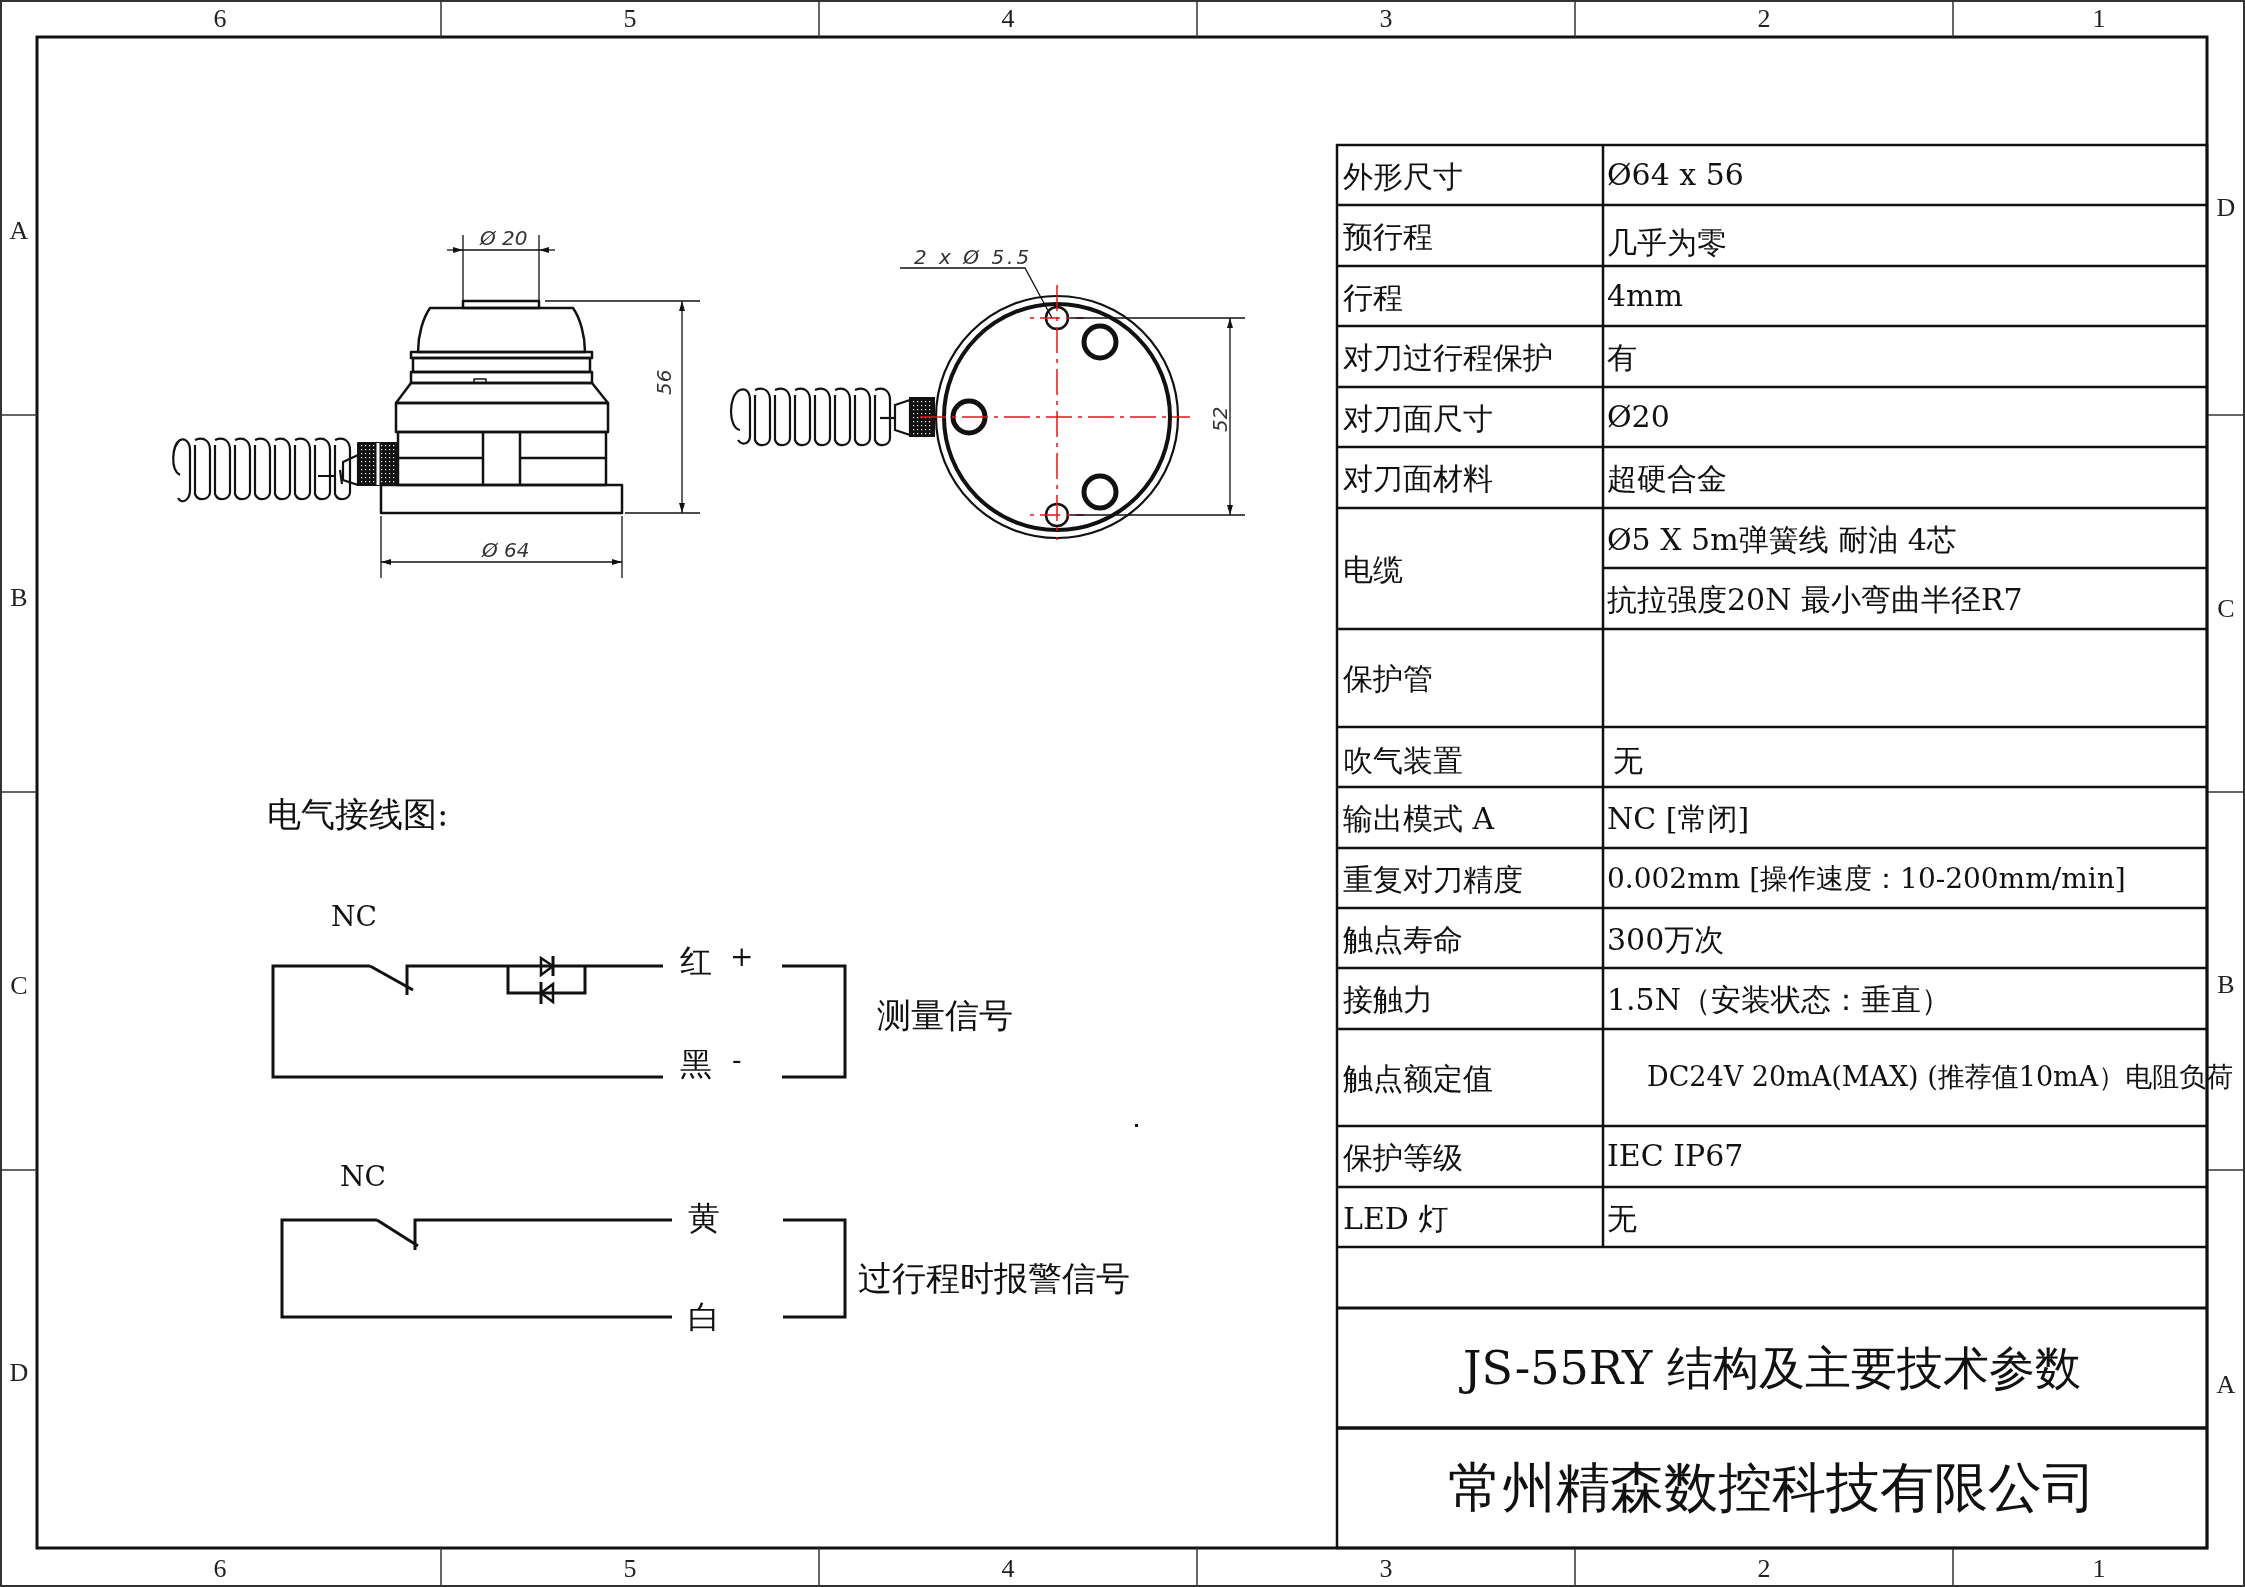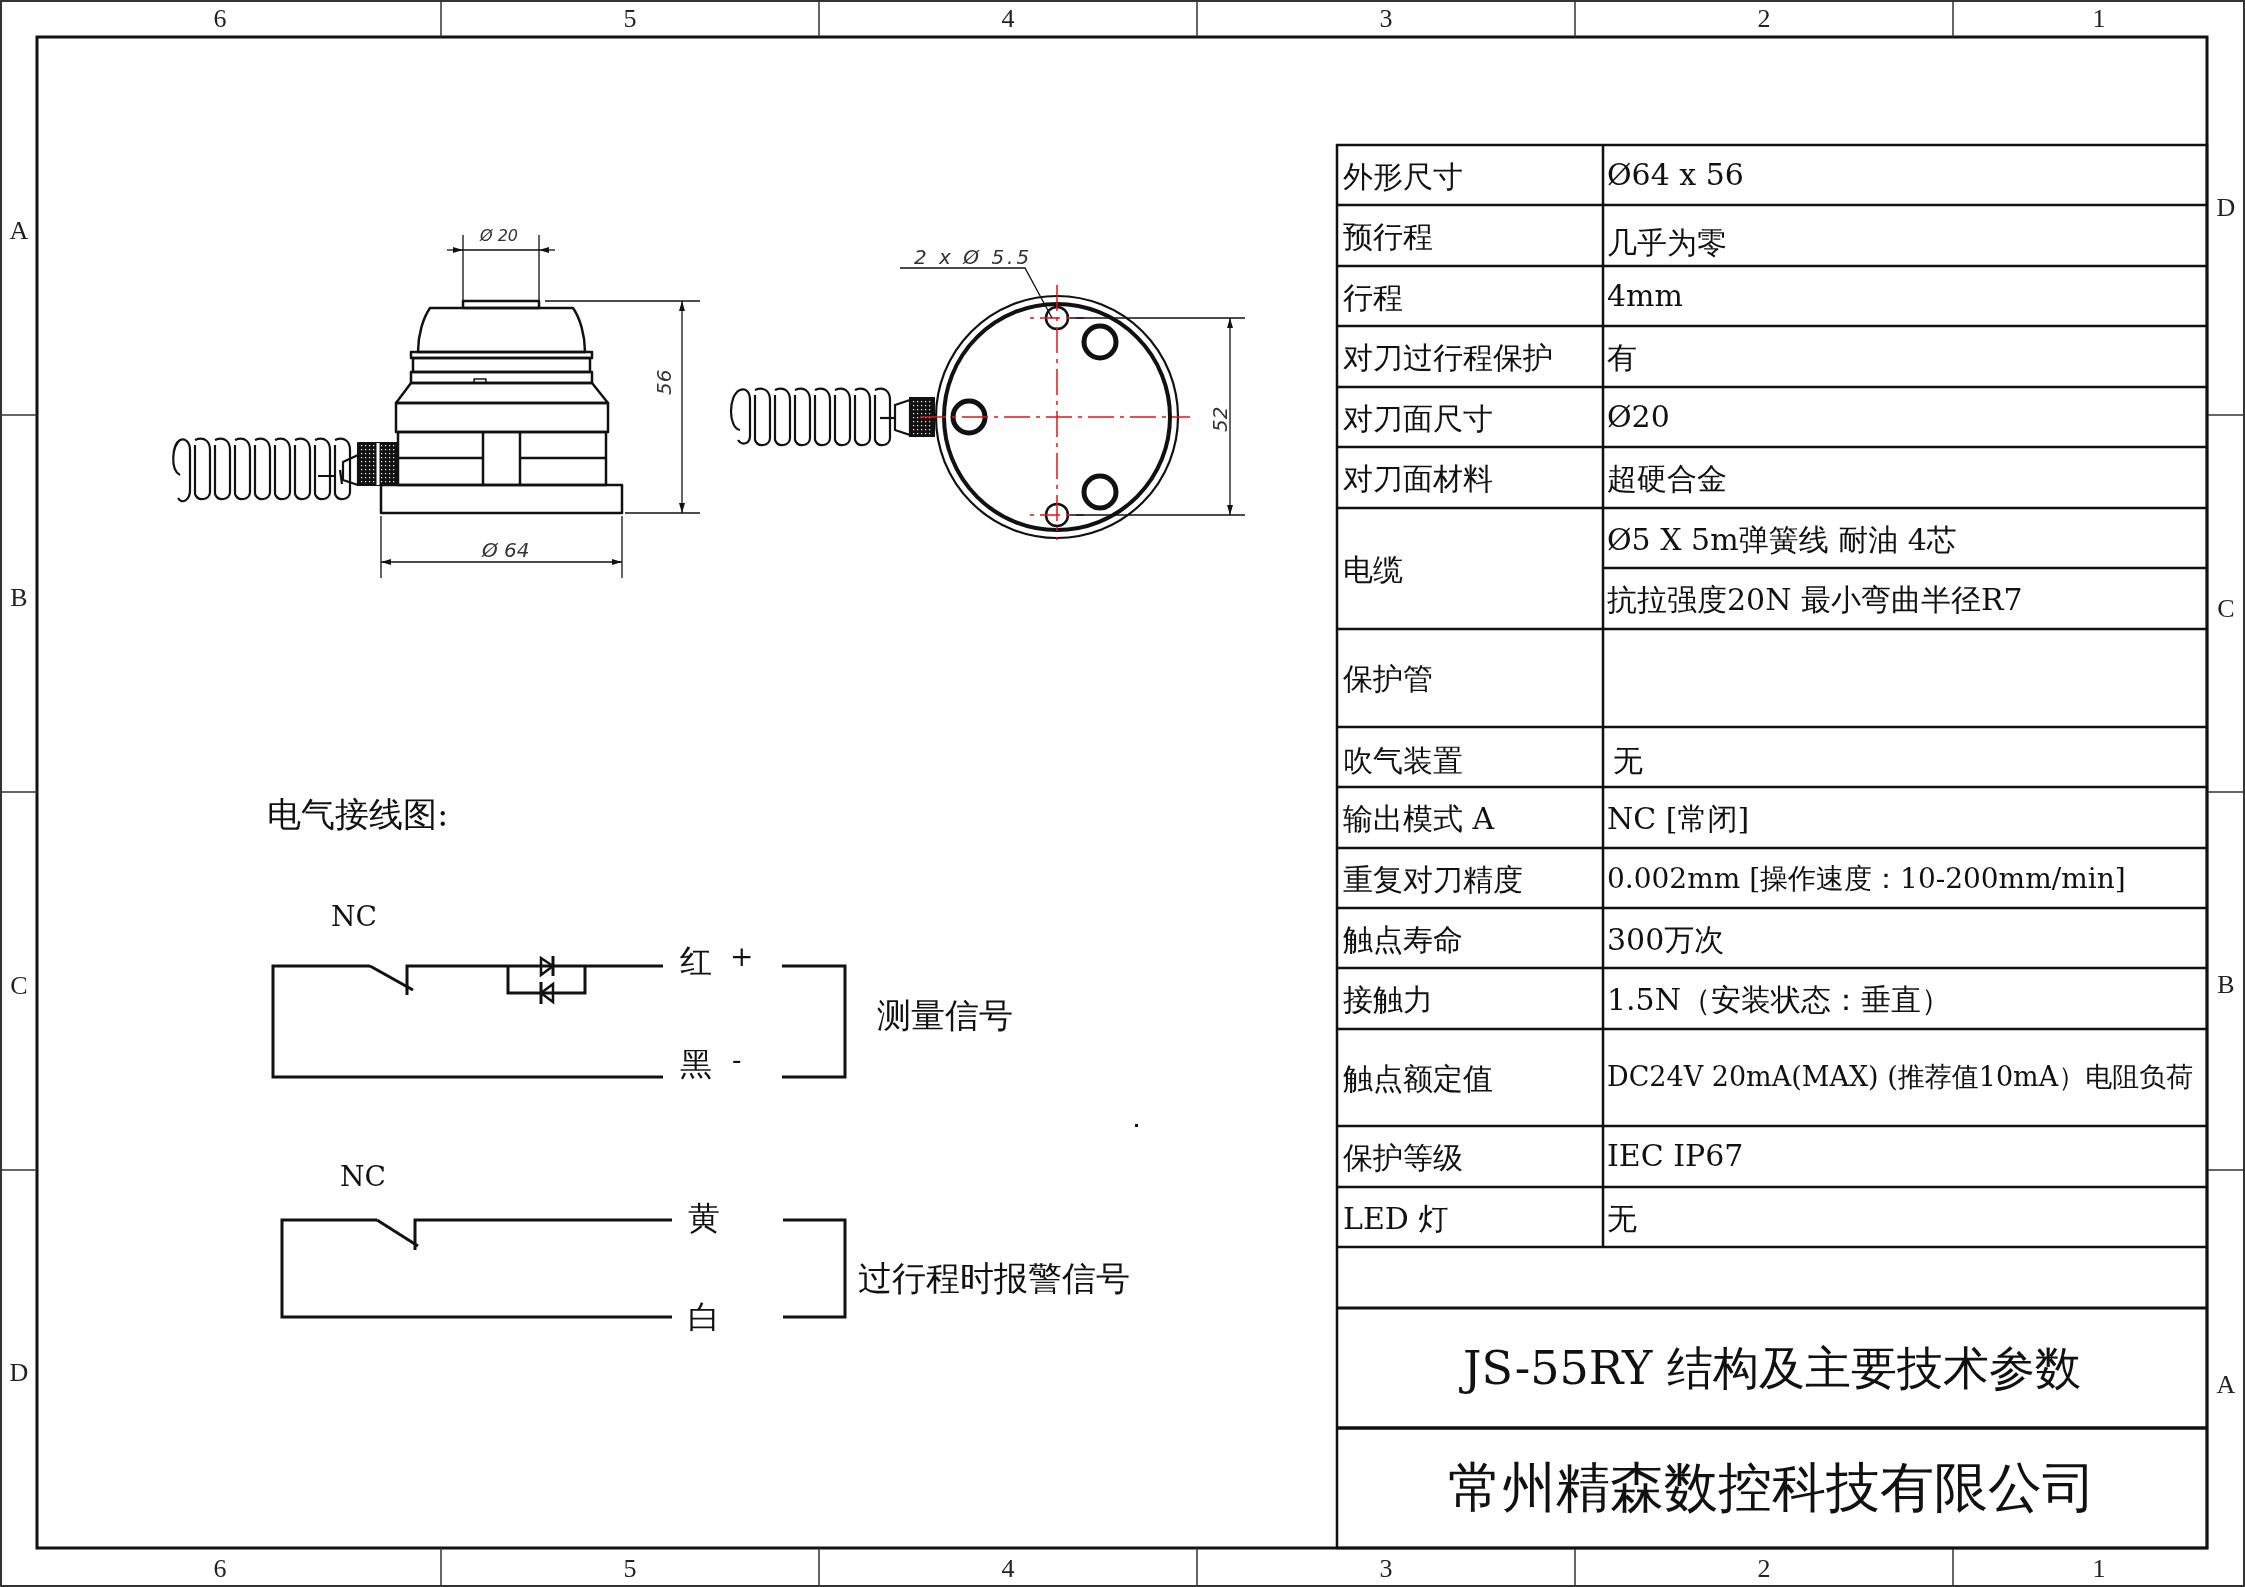--- a/index.html
+++ b/index.html
@@ -219,21 +219,21 @@
   <div class="zone row" style="left:19px; top:585px;">B</div>
   <div class="zone row" style="left:19px; top:973px;">C</div>
   <div class="zone row" style="left:19px; top:1360px;">D</div>
 
   <div class="zone row" style="left:2226px; top:195px;">D</div>
   <div class="zone row" style="left:2226px; top:596px;">C</div>
   <div class="zone row" style="left:2226px; top:972px;">B</div>
   <div class="zone row" style="left:2226px; top:1372px;">A</div>
 </div>
 
-<div class="dim" style="left:480px; top:226px; font-size:16px;">Ø 20</div>
+<div class="dim" style="left:480px; top:226px; font-size:20px;">Ø 20</div>
 <div class="dim" style="left:652px; top:395px; font-size:20px; transform:rotate(-90deg); transform-origin:left top;">56</div>
 <div class="dim" style="left:482px; top:538px; font-size:20px;">Ø 64</div>
 <div class="dim" style="left:914px; top:245px; font-size:20px; letter-spacing:3px;">2 x Ø 5.5</div>
 <div class="dim" style="left:1208px; top:432px; font-size:20px; transform:rotate(-90deg); transform-origin:left top;">52</div>
 
 <div class="lbl" style="left:267px; top:792px; font-size:34px;">电气接线图:</div>
 
 <div class="lbl" style="left:331px; top:900px; font-size:28px;">NC</div>
 <div class="lbl" style="left:680px; top:940px; font-size:32px;">红</div>
 <div class="lbl" style="left:730px; top:940px; font-size:28px;">+</div>
@@ -295,21 +295,21 @@
   <div class="r" style="top:763px; height:60px;">
     <span class="k" style="top:12px;">触点寿命</span>
     <span class="v" style="top:12px;">300万次</span>
   </div>
   <div class="r" style="top:823px; height:49px;">
     <span class="k" style="top:12px;">接触力</span>
     <span class="v" style="top:12px;">1.5N（安装状态：垂直）</span>
   </div>
   <div class="r" style="top:884px; height:97px;">
     <span class="k" style="top:30px;">触点额定值</span>
-    <span class="v" style="top:30px; font-size:27px;">DC24V 20mA(MAX) (推荐值10mA）电阻负荷</span>
+    <span class="v" style="top:30px; font-size:27px;margin-left:40px;">DC24V 20mA(MAX) (推荐值10mA）电阻负荷</span>
   </div>
   <div class="r" style="top:981px; height:61px;">
     <span class="k" style="top:12px;">保护等级</span>
     <span class="v" style="top:12px;">IEC IP67</span>
   </div>
   <div class="r" style="top:1042px; height:68px;">
     <span class="k" style="top:12px;">LED 灯</span>
     <span class="v" style="top:12px;">无</span>
   </div>
 </div>

